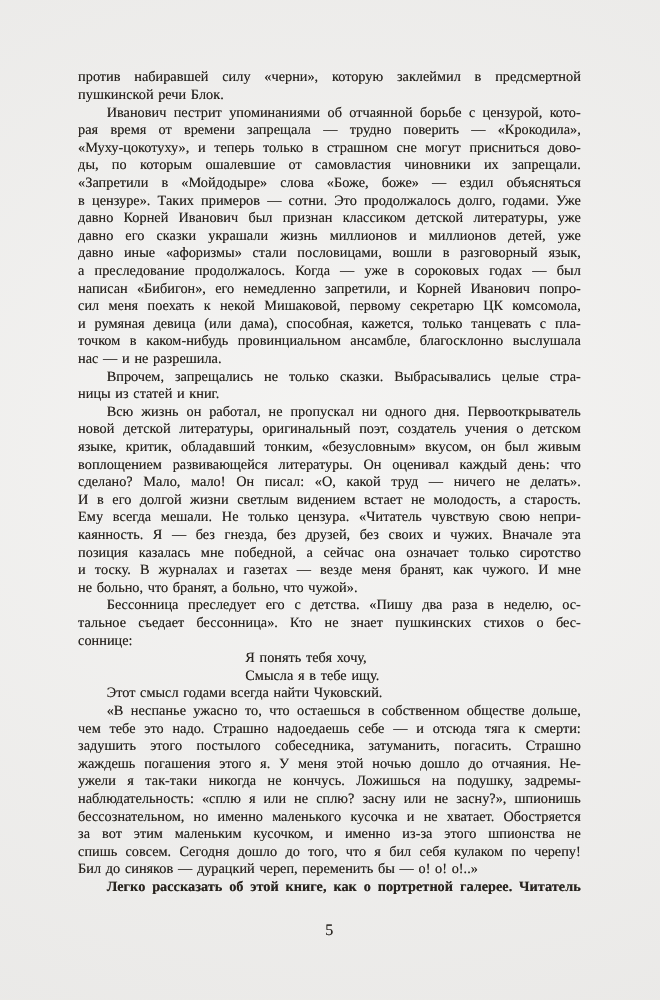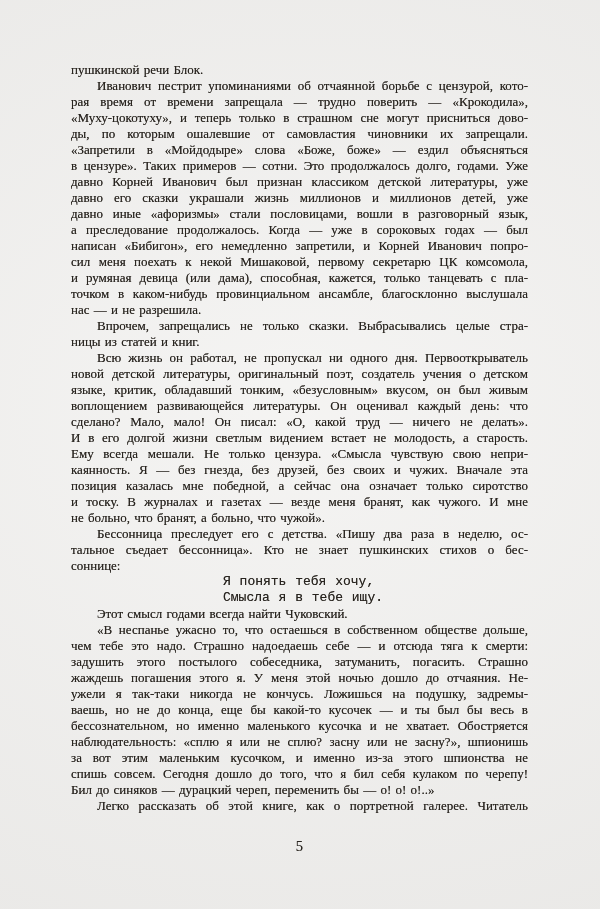--- a/index.html
+++ b/index.html
@@ -33,45 +33,45 @@
   .para { margin: 0; padding: 0; }
   .line {
     text-align: justify;
     text-align-last: justify;
     word-spacing: 1px;
     white-space: normal;
     height: 16px;
     overflow: visible;
   }
   .line.last { text-align-last: left; }
-  .para.jlast .line.last { text-align-last: justify; }
+  .para.jlast .line.last { text-align-last: justify; font-weight: bold; }
   .para.indent .line.first { padding-left: 26px; }
   .para.verse .line {
     padding-left: 152px;
     text-align: left;
     text-align-last: left;
-    font-family: Liberation Mono, monospace;
   }
   .page-number {
     position: absolute;
     left: 71px;
     top: 838px;
     width: 457px;
     text-align: center;
     font-size: 14.5px;
     letter-spacing: 0.5px;
     text-shadow: 0 0 0.4px rgba(45,40,35,0.65);
   }
 </style>
 </head>
 <body>
 
 <div class="scan-page">
   <div class="text-block" id="text-block">
       <div class="para plain">
+        <div class="line first">против набиравшей силу «черни», которую заклеймил в предсмертной</div>
         <div class="line last">пушкинской речи Блок.</div>
       </div>
       <div class="para indent">
         <div class="line first">Иванович пестрит упоминаниями об отчаянной борьбе с цензурой, кото-</div>
         <div class="line">рая время от времени запрещала — трудно поверить — «Крокодила»,</div>
         <div class="line">«Муху-цокотуху», и теперь только в страшном сне могут присниться дово-</div>
         <div class="line">ды, по которым ошалевшие от самовластия чиновники их запрещали.</div>
         <div class="line">«Запретили в «Мойдодыре» слова «Боже, боже» — ездил объясняться</div>
         <div class="line">в цензуре». Таких примеров — сотни. Это продолжалось долго, годами. Уже</div>
         <div class="line">давно Корней Иванович был признан классиком детской литературы, уже</div>
@@ -88,21 +88,21 @@
         <div class="line first">Впрочем, запрещались не только сказки. Выбрасывались целые стра-</div>
         <div class="line last">ницы из статей и книг.</div>
       </div>
       <div class="para indent">
         <div class="line first">Всю жизнь он работал, не пропускал ни одного дня. Первооткрыватель</div>
         <div class="line">новой детской литературы, оригинальный поэт, создатель учения о детском</div>
         <div class="line">языке, критик, обладавший тонким, «безусловным» вкусом, он был живым</div>
         <div class="line">воплощением развивающейся литературы. Он оценивал каждый день: что</div>
         <div class="line">сделано? Мало, мало! Он писал: «О, какой труд — ничего не делать».</div>
         <div class="line">И в его долгой жизни светлым видением встает не молодость, а старость.</div>
-        <div class="line">Ему всегда мешали. Не только цензура. «Смысла чувствую свою непри-</div>
+        <div class="line">Ему всегда мешали. Не только цензура. «Читатель чувствую свою непри-</div>
         <div class="line">каянность. Я — без гнезда, без друзей, без своих и чужих. Вначале эта</div>
         <div class="line">позиция казалась мне победной, а сейчас она означает только сиротство</div>
         <div class="line">и тоску. В журналах и газетах — везде меня бранят, как чужого. И мне</div>
         <div class="line last">не больно, что бранят, а больно, что чужой».</div>
       </div>
       <div class="para indent">
         <div class="line first">Бессонница преследует его с детства. «Пишу два раза в неделю, ос-</div>
         <div class="line">тальное съедает бессонница». Кто не знает пушкинских стихов о бес-</div>
         <div class="line last">соннице:</div>
       </div>
@@ -112,23 +112,22 @@
       </div>
       <div class="para indent">
         <div class="line first last">Этот смысл годами всегда найти Чуковский.</div>
       </div>
       <div class="para indent">
         <div class="line first">«В неспанье ужасно то, что остаешься в собственном обществе дольше,</div>
         <div class="line">чем тебе это надо. Страшно надоедаешь себе — и отсюда тяга к смерти:</div>
         <div class="line">задушить этого постылого собеседника, затуманить, погасить. Страшно</div>
         <div class="line">жаждешь погашения этого я. У меня этой ночью дошло до отчаяния. Не-</div>
         <div class="line">ужели я так-таки никогда не кончусь. Ложишься на подушку, задремы-</div>
-        <div class="line">ваешь, но не до конца, еще бы какой-то кусочек — и ты был бы весь в</div>
+        <div class="line">наблюдательность: «сплю я или не сплю? засну или не засну?», шпионишь</div>
         <div class="line">бессознательном, но именно маленького кусочка и не хватает. Обостряется</div>
-        <div class="line">наблюдательность: «сплю я или не сплю? засну или не засну?», шпионишь</div>
         <div class="line">за вот этим маленьким кусочком, и именно из-за этого шпионства не</div>
         <div class="line">спишь совсем. Сегодня дошло до того, что я бил себя кулаком по черепу!</div>
         <div class="line last">Бил до синяков — дурацкий череп, переменить бы — о! о! о!..»</div>
       </div>
       <div class="para indent jlast">
         <div class="line first last">Легко рассказать об этой книге, как о портретной галерее. Читатель</div>
       </div>
     </div>
   <div class="page-number">5</div>
 </div>

